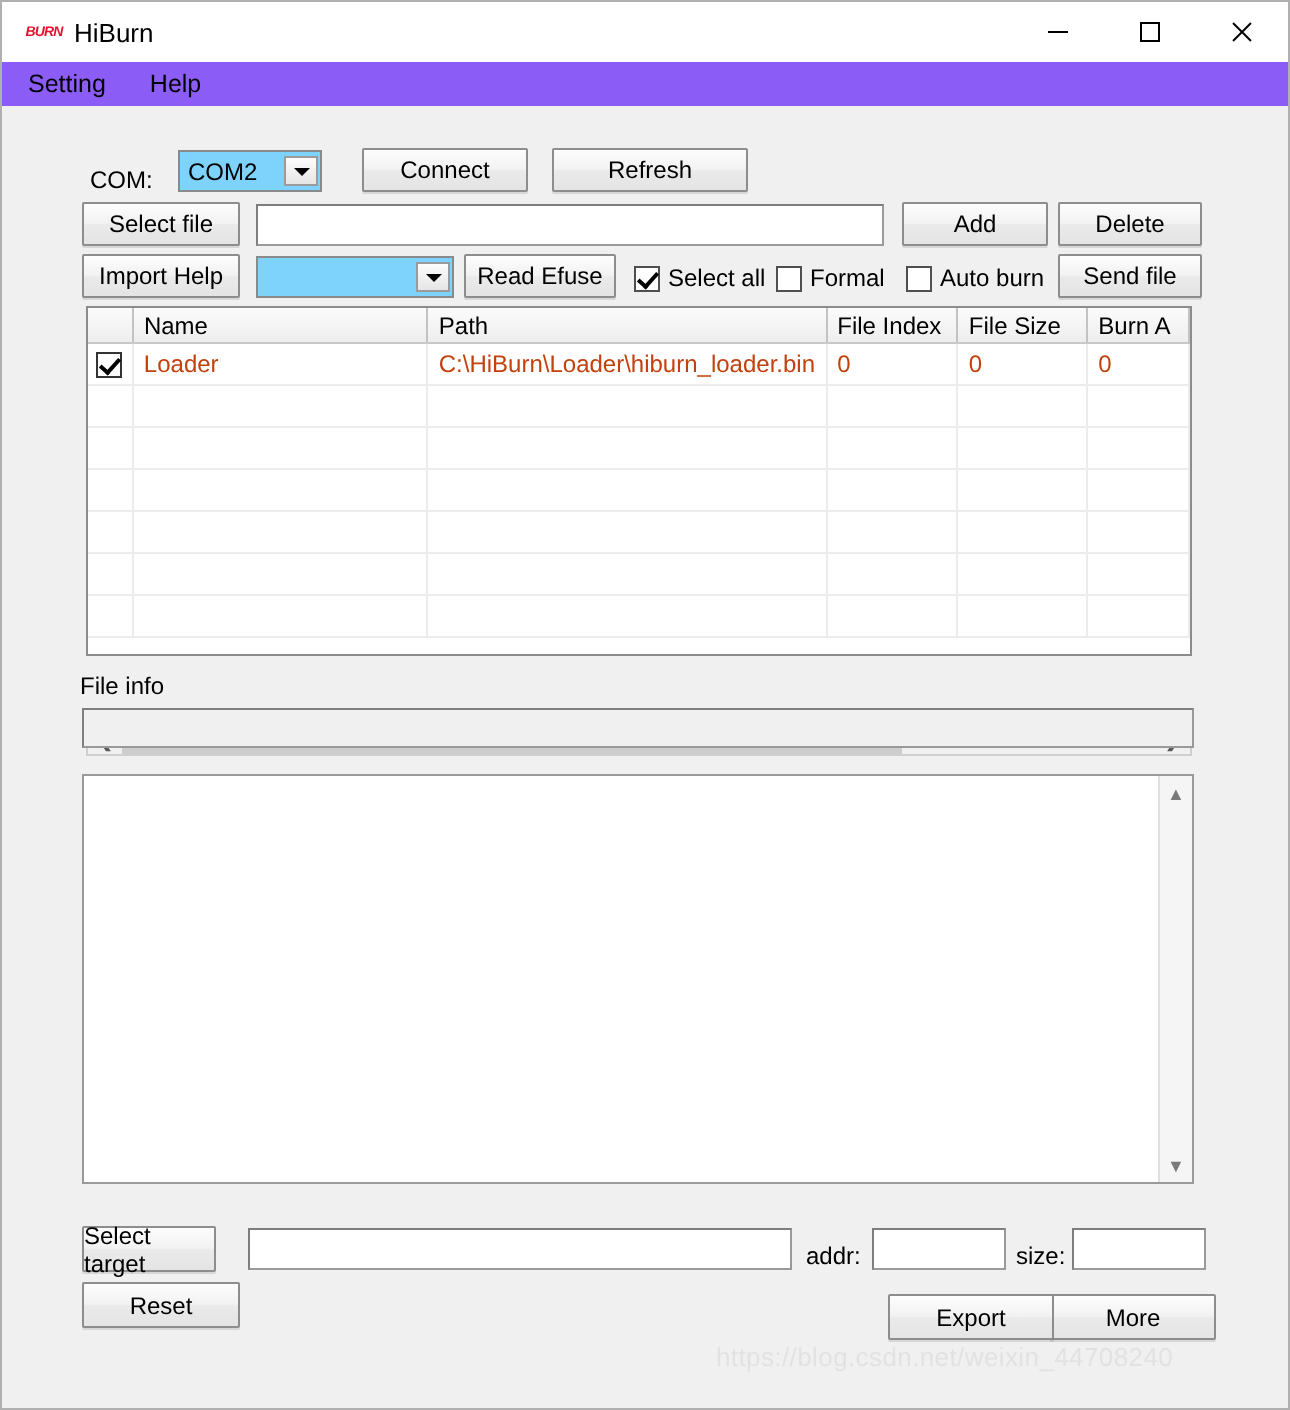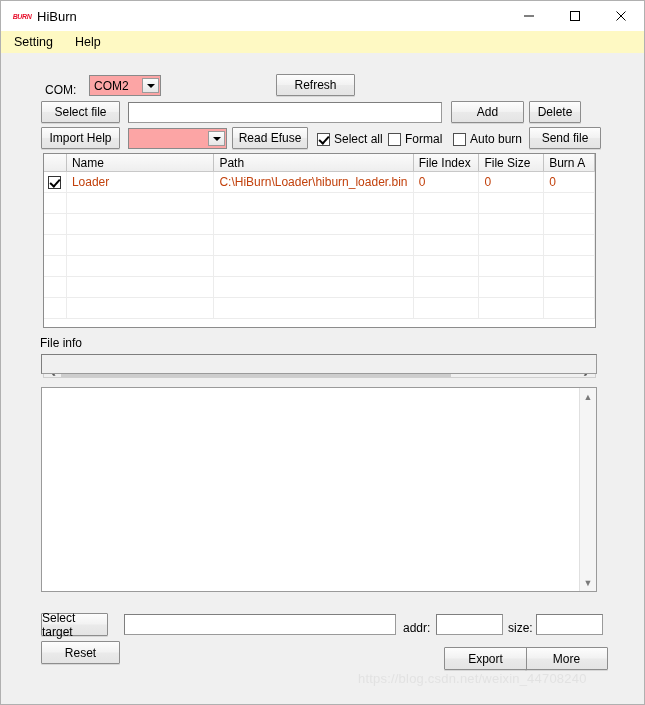--- a/index.html
+++ b/index.html
@@ -66,21 +66,21 @@
     background: #ffffff;
   }
   .win-btn svg { display: block; }
 
   
   .menubar {
     position: absolute;
     left: 0; top: 30px;
     width: 643px;
     height: 22px;
-    background: #fef9c3;
+    background: #8b5cf6;
     display: flex;
     align-items: center;
     padding-left: 13px;
     box-sizing: border-box;
   }
   .menu-item {
     font-size: 12.5px;
     margin-right: 22px;
     color: #000;
   }
@@ -126,21 +126,21 @@
     background: #f0f0f0;
   }
   .label {
     position: absolute;
     font-size: 12px;
     color: #000;
     white-space: nowrap;
   }
   .combo {
     position: absolute;
-    background: #fca5a5;
+    background: #7dd3fc;
     border: 1px solid #8a8a8a;
     box-sizing: border-box;
     display: flex;
     align-items: center;
   }
   .combo .combo-text {
     flex: 1;
     font-size: 12px;
     padding-left: 4px;
     color: #000;
@@ -396,26 +396,27 @@
 
   <div class="client">
 
     <div class="label" style="left:44px; top:30px;">COM:</div>
     <div class="combo" style="left:88px; top:22px; width:72px; height:21px;">
       <div class="combo-text">COM2</div>
       <div class="combo-arrow">
         <span class="arrow-down"></span>
       </div>
     </div>
-    <div class="btn" style="left:275px; top:21px; width:79px; height:22px;">Refresh</div>
+    <div class="btn" style="left:180px; top:21px; width:83px; height:22px;">Connect</div>
+    <div class="btn" style="left:275px; top:21px; width:98px; height:22px;">Refresh</div>
 
     <div class="btn" style="left:40px; top:48px; width:79px; height:22px;">Select file</div>
     <div class="textbox" style="left:127px; top:49px; width:314px; height:21px;"></div>
     <div class="btn" style="left:450px; top:48px; width:73px; height:22px;">Add</div>
-    <div class="btn" style="left:528px; top:48px; width:52px; height:22px;">Delete</div>
+    <div class="btn" style="left:528px; top:48px; width:72px; height:22px;">Delete</div>
 
     <div class="btn" style="left:40px; top:74px; width:79px; height:22px;">Import Help</div>
     <div class="combo" style="left:127px; top:75px; width:99px; height:21px;">
       <div class="combo-text"></div>
       <div class="combo-arrow">
         <span class="arrow-down"></span>
       </div>
     </div>
     <div class="btn" style="left:231px; top:74px; width:76px; height:22px;">Read Efuse</div>
 

